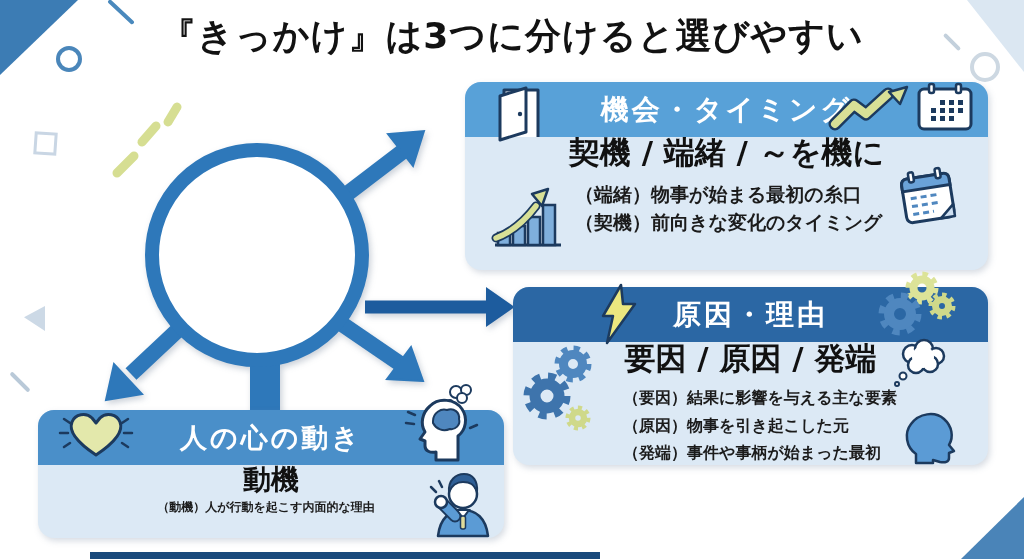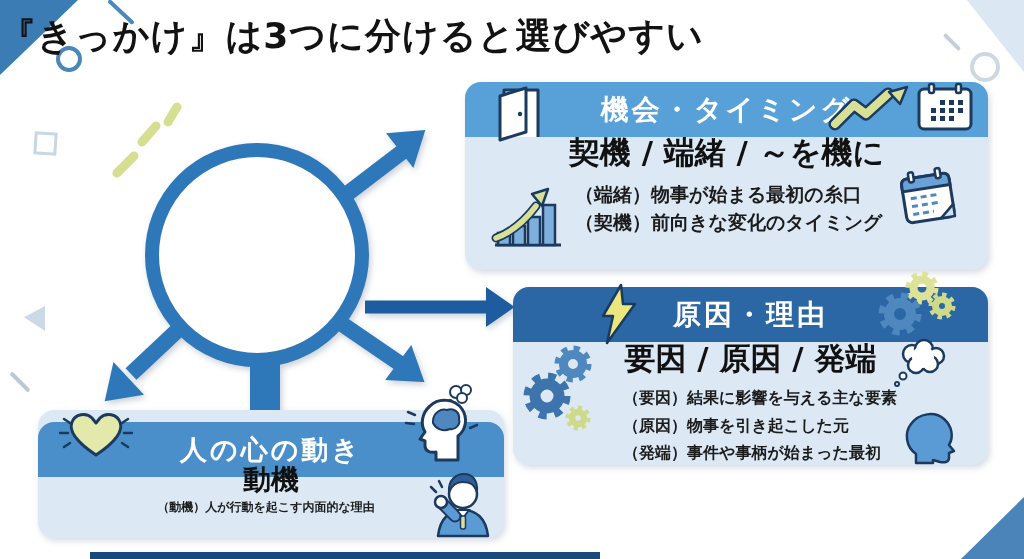--- a/index.html
+++ b/index.html
@@ -2,21 +2,21 @@
 <html><head>
 <meta charset="utf-8">
 <style>
   html,body{margin:0;padding:0;background:#e8e8e8;}
   #canvas{
     position:relative;width:1024px;height:559px;background:#ffffff;overflow:hidden;
     font-family:"DejaVu Sans","Liberation Sans",sans-serif;
   }
   
   .title{
-    position:absolute;top:12px;left:0;right:0;text-align:left;
+    position:absolute;top:12px;left:0;right:0;text-align:center;
     font-size:36px;font-weight:800;color:#121212;letter-spacing:1px;z-index:3;
   }
   
   .panel{
     position:absolute;background:#dce9f5;border-radius:16px;z-index:3;
     box-shadow:2px 3px 6px rgba(110,130,155,.28);
   }
   .panel-header{
     position:absolute;left:0;right:0;top:0;height:55px;border-radius:16px 16px 0 0;
     display:flex;align-items:center;justify-content:center;
@@ -219,21 +219,21 @@
     <g fill="#ffffff" stroke="#1c3a5e" stroke-width="2">
       <circle cx="13" cy="40" r="3.5"></circle>
         <circle cx="7" cy="48" r="2"></circle>
     </g>
   </svg>
   <svg class="icon" style="left:901px;top:406px;width:56px;height:58px;" viewBox="0 0 56 58">
     <path d="M15 57 V48 C5 41 3 27 10 18 C18 7 34 5 43 13 C51 20 53 31 48 39 L53 45 L48 47 V52 C48 56 44 57 39 56 L32 54 V57 Z" fill="#5b9bd5" stroke="#1c3a5e" stroke-width="2.5" stroke-linejoin="round"></path>
   </svg>
 
   <div class="panel" style="left:38px;top:410px;width:466px;height:128px;">
-    <div class="panel-header" style="background:#4a8fc9;font-size:27px;margin-top:12px;">
+    <div class="panel-header" style="background:#4a8fc9;font-size:27px;">
       <span>人の心の動き</span>
     </div>
     <div class="keywords" style="top:51px;font-size:28px;">動機</div>
     <div class="details" style="top:89px;left:0;right:30px;font-size:12px;text-align:center;padding-left:20px;">
       <div>（動機）人が行動を起こす内面的な理由</div>
     </div>
   </div>
 
   <svg class="icon" style="left:56px;top:405px;width:80px;height:58px;" viewBox="0 0 80 58">
     <path d="M40 50 C22 38 12 27 16 17 C19 9 30 7 36 13 L40 18 L44 13 C50 7 61 9 64 17 C68 27 58 38 40 50 Z" fill="#e3e8ab" stroke="#1c3a5e" stroke-width="3" stroke-linejoin="round"></path>

